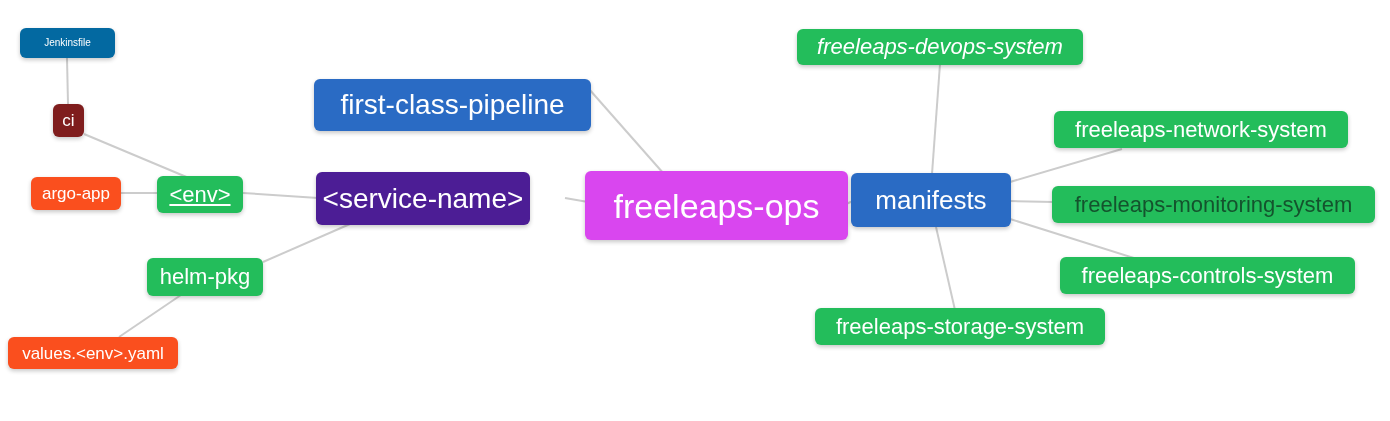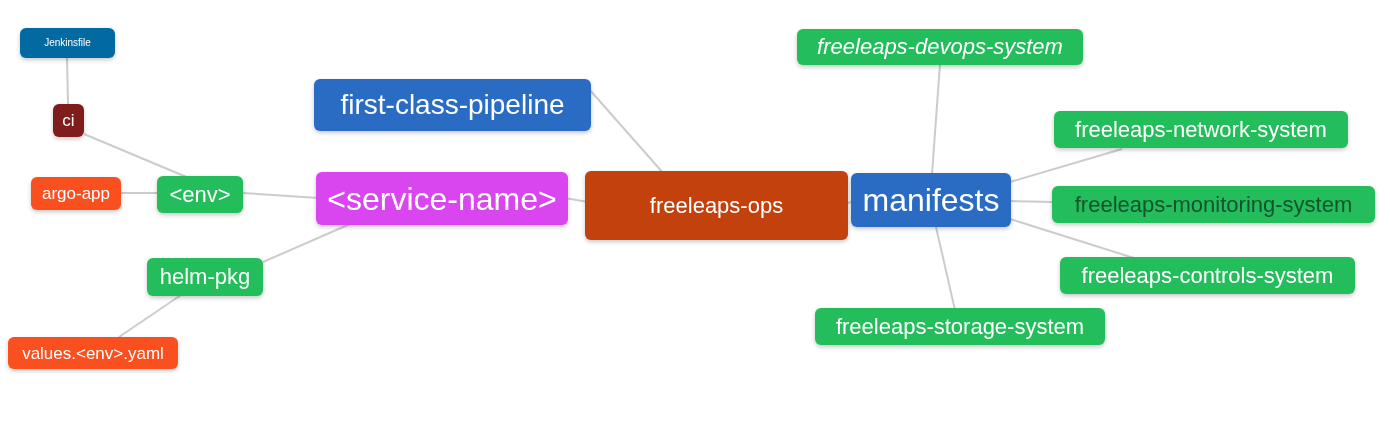--- a/index.html
+++ b/index.html
@@ -49,33 +49,33 @@
       <line x1="589" y1="89" x2="664" y2="174" stroke="#cccccc" stroke-width="2"></line>
       <line x1="565" y1="198" x2="588" y2="202" stroke="#cccccc" stroke-width="2"></line>
       <line x1="846" y1="204" x2="853" y2="201" stroke="#cccccc" stroke-width="2"></line>
       <line x1="932" y1="174" x2="940" y2="64" stroke="#cccccc" stroke-width="2"></line>
       <line x1="1010" y1="182" x2="1122" y2="149" stroke="#cccccc" stroke-width="2"></line>
       <line x1="1010" y1="201" x2="1054" y2="202" stroke="#cccccc" stroke-width="2"></line>
       <line x1="1010" y1="219" x2="1137" y2="259" stroke="#cccccc" stroke-width="2"></line>
       <line x1="936" y1="227" x2="955" y2="310" stroke="#cccccc" stroke-width="2"></line>
     </svg>
   <div>
-      <div class="node" style="left: 585px; top: 171px; width: 263px; height: 69px; font-size: 22px; background: #c2410c; color: rgb(255, 255, 255);">
+      <div class="node" style="left: 585px; top: 171px; width: 263px; height: 69px; font-size: 34px; background: #d946ef; color: rgb(255, 255, 255);">
         <span>freeleaps-ops</span>
       </div>
       <div class="node" style="left: 314px; top: 38px; width: 277px; height: 52px; font-size: 28px; background: rgb(42, 107, 196); color: rgb(255, 255, 255); margin-top: 41px;">
         <span>first-class-pipeline</span>
       </div>
-      <div class="node" style="left: 316px; top: 172px; width: 252px; height: 53px; font-size: 32px; background: #d946ef; color: rgb(255, 255, 255);">
+      <div class="node" style="left: 316px; top: 172px; width: 214px; height: 53px; font-size: 28px; background: #4c1d95; color: rgb(255, 255, 255);">
         <span>&lt;service-name&gt;</span>
       </div>
-      <div class="node" style="left: 851px; top: 173px; width: 160px; height: 54px; font-size: 32px; background: rgb(42, 107, 196); color: rgb(255, 255, 255);">
+      <div class="node" style="left: 851px; top: 173px; width: 160px; height: 54px; font-size: 26px; background: rgb(42, 107, 196); color: rgb(255, 255, 255);">
         <span>manifests</span>
       </div>
-      <div class="node" style="left: 157px; top: 176px; width: 86px; height: 37px; font-size: 22px; background: rgb(35, 189, 91); color: rgb(255, 255, 255);">
+      <div class="node" style="left: 157px; top: 176px; width: 86px; height: 37px; font-size: 22px; background: rgb(35, 189, 91); color: rgb(255, 255, 255); text-decoration: underline;">
         <span>&lt;env&gt;</span>
       </div>
       <div class="node" style="left: 147px; top: 258px; width: 116px; height: 38px; font-size: 22px; background: rgb(35, 189, 91); color: rgb(255, 255, 255);">
         <span>helm-pkg</span>
       </div>
       <div class="node" style="left: 53px; top: 104px; width: 31px; height: 33px; font-size: 17px; background: #7f1d1d; color: rgb(255, 255, 255);">
         <span>ci</span>
       </div>
       <div class="node" style="left: 31px; top: 177px; width: 90px; height: 33px; font-size: 17px; background: rgb(250, 79, 30); color: rgb(255, 255, 255); justify-content: center;">
         <span>argo-app</span>

